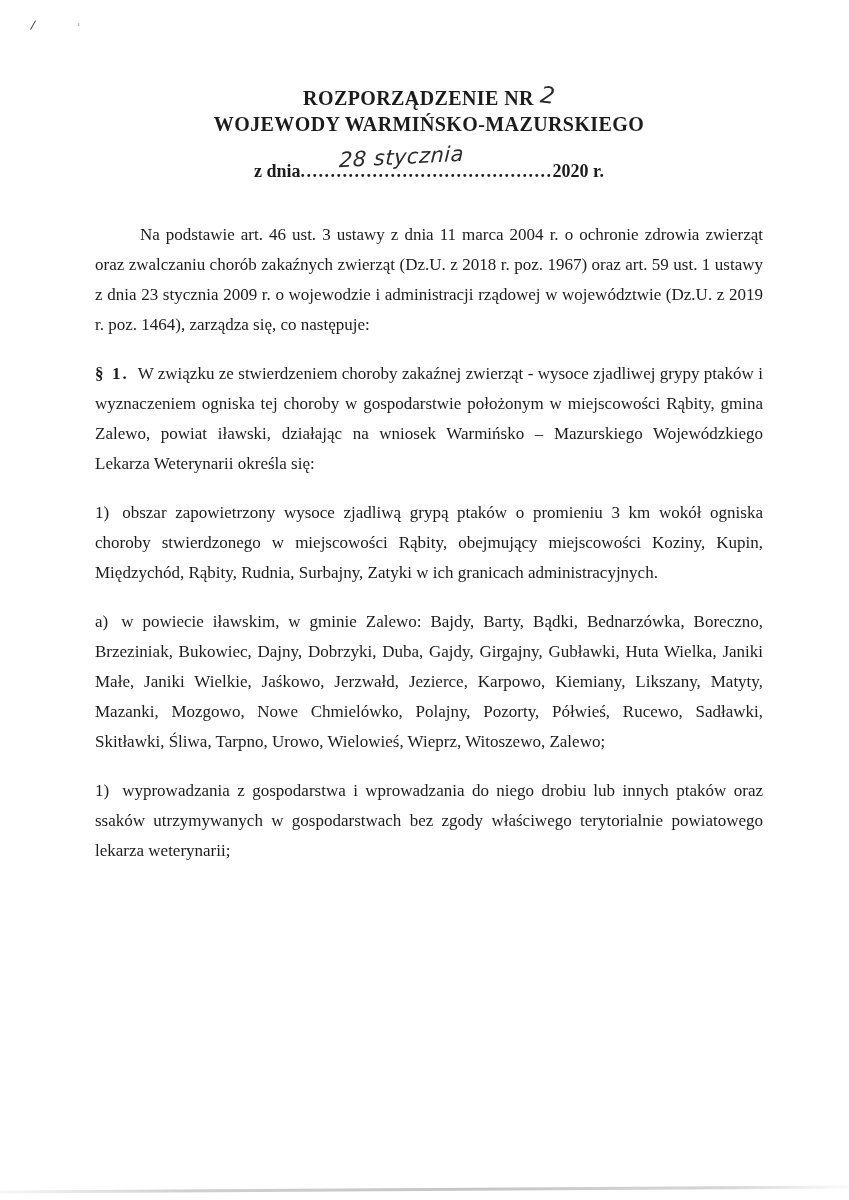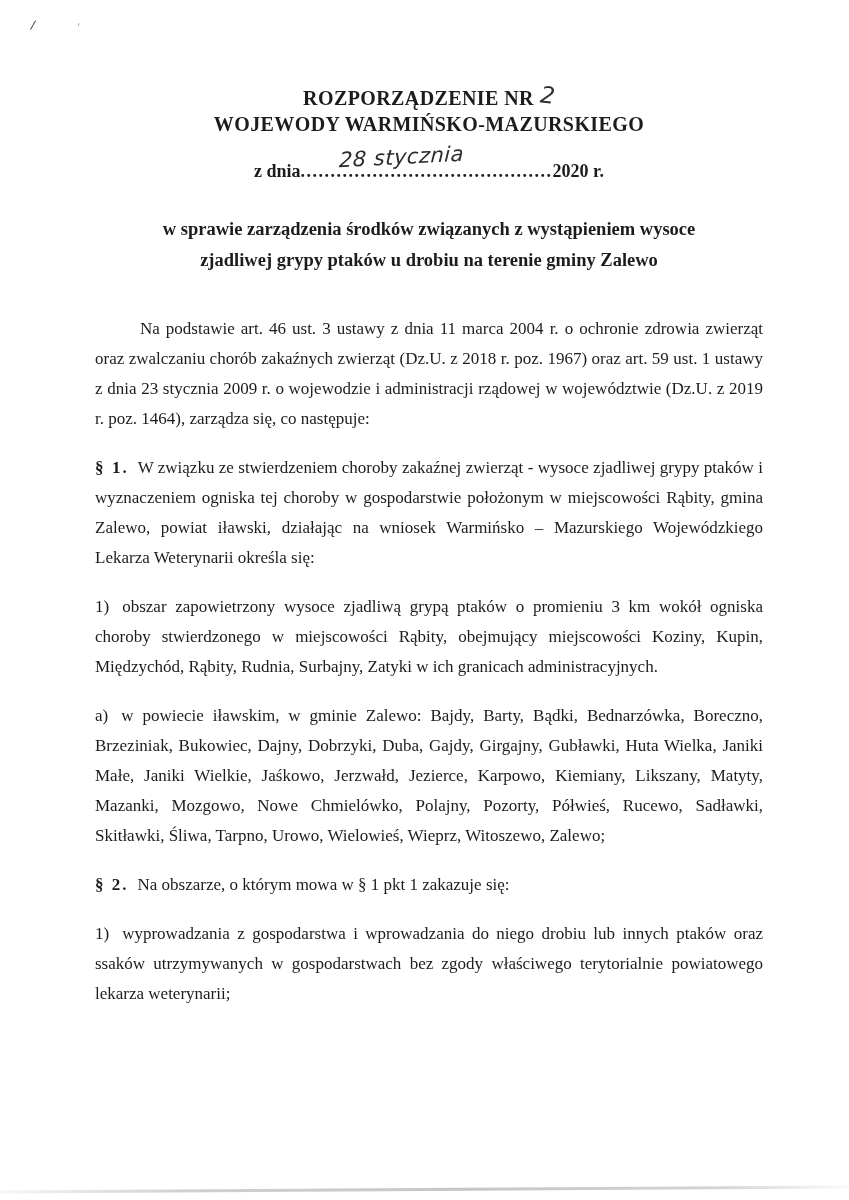--- a/index.html
+++ b/index.html
@@ -116,44 +116,40 @@
       <div>
         <span>ROZPORZĄDZENIE NR</span><span class="hw title-number">2</span>
       </div>
       <div>WOJEWODY WARMIŃSKO-MAZURSKIEGO</div>
     </div>
 
     <div class="date-line">
       <span>z dnia</span><span class="dots-wrap"><span>..........................................</span><span class="hw hw-date">28 stycznia</span></span><span>2020 r.</span>
     </div>
 
-    <div class="subject">w sprawie zarządzenia środków związanych z wystąpieniem wysoce zjadliwej grypy ptaków u drobiu na terenie gminy Zalewo</div>
 
     <div class="body-text">
 
       <p class="para intro">Na podstawie art. 46 ust. 3 ustawy z dnia 11 marca 2004 r. o ochronie zdrowia zwierząt oraz zwalczaniu chorób zakaźnych zwierząt (Dz.U. z 2018 r. poz. 1967) oraz art. 59 ust. 1 ustawy z dnia 23 stycznia 2009 r. o wojewodzie i administracji rządowej w województwie (Dz.U. z 2019 r. poz. 1464), zarządza się, co następuje:</p>
 
       <p class="para">
         <span class="plabel sect bold">§ 1.</span><span>W związku ze stwierdzeniem choroby zakaźnej zwierząt - wysoce zjadliwej grypy ptaków i wyznaczeniem ogniska tej choroby w gospodarstwie położonym w miejscowości Rąbity, gmina Zalewo, powiat iławski, działając na wniosek Warmińsko – Mazurskiego Wojewódzkiego Lekarza Weterynarii określa się:</span>
       </p>
 
       <p class="para">
         <span class="plabel">1)</span><span>obszar zapowietrzony wysoce zjadliwą grypą ptaków o promieniu 3 km wokół ogniska choroby stwierdzonego w miejscowości Rąbity, obejmujący miejscowości Koziny, Kupin, Międzychód, Rąbity, Rudnia, Surbajny, Zatyki w ich granicach administracyjnych.</span>
       </p>
 
 
       <p class="para">
         <span class="plabel">a)</span><span>w powiecie iławskim, w gminie Zalewo: Bajdy, Barty, Bądki, Bednarzówka, Boreczno, Brzeziniak, Bukowiec, Dajny, Dobrzyki, Duba, Gajdy, Girgajny, Gubławki, Huta Wielka, Janiki Małe, Janiki Wielkie, Jaśkowo, Jerzwałd, Jezierce, Karpowo, Kiemiany, Likszany, Matyty, Mazanki, Mozgowo, Nowe Chmielówko, Polajny, Pozorty, Półwieś, Rucewo, Sadławki, Skitławki, Śliwa, Tarpno, Urowo, Wielowieś, Wieprz, Witoszewo, Zalewo;</span>
       </p>
 
 
 
-      <p class="para">
-        <span class="plabel sect bold">§ 2.</span><span>Na obszarze, o którym mowa w § 1 pkt 1 zakazuje się:</span>
-      </p>
 
       <p class="para">
         <span class="plabel">1)</span><span>wyprowadzania z gospodarstwa i wprowadzania do niego drobiu lub innych ptaków oraz ssaków utrzymywanych w gospodarstwach bez zgody właściwego terytorialnie powiatowego lekarza weterynarii;</span>
       </p>
 
     </div>
   </div>
 
   <div class="scan-edge-line"></div>
 </div>

